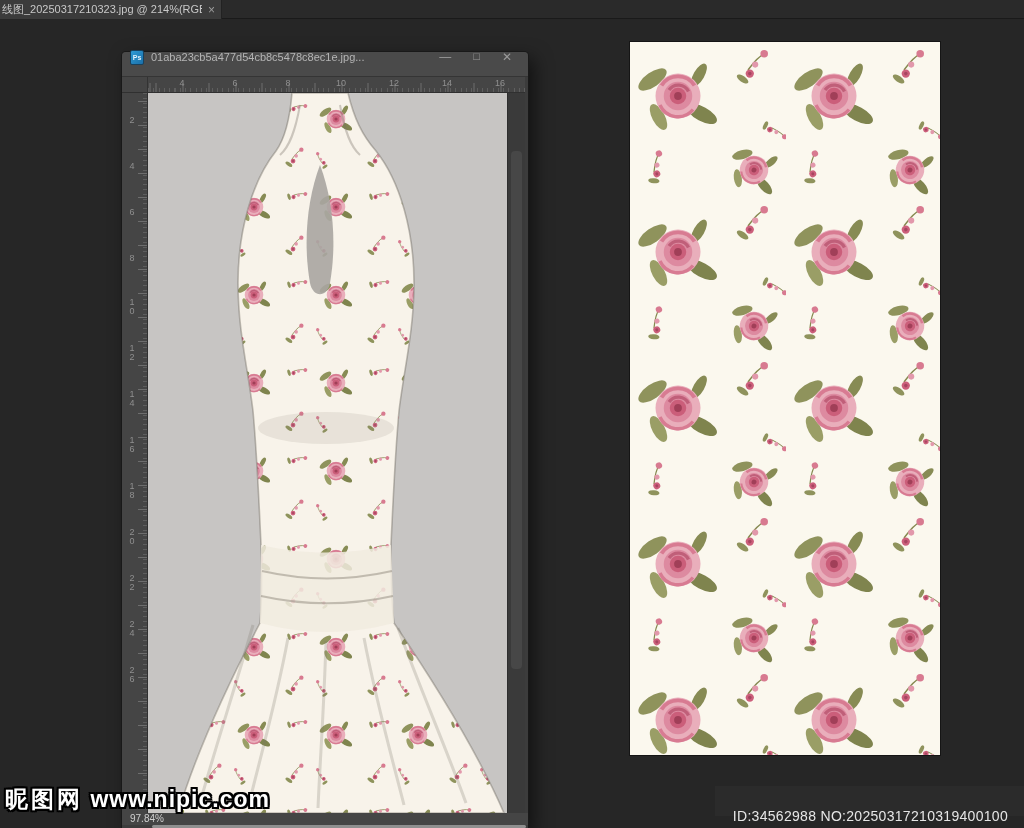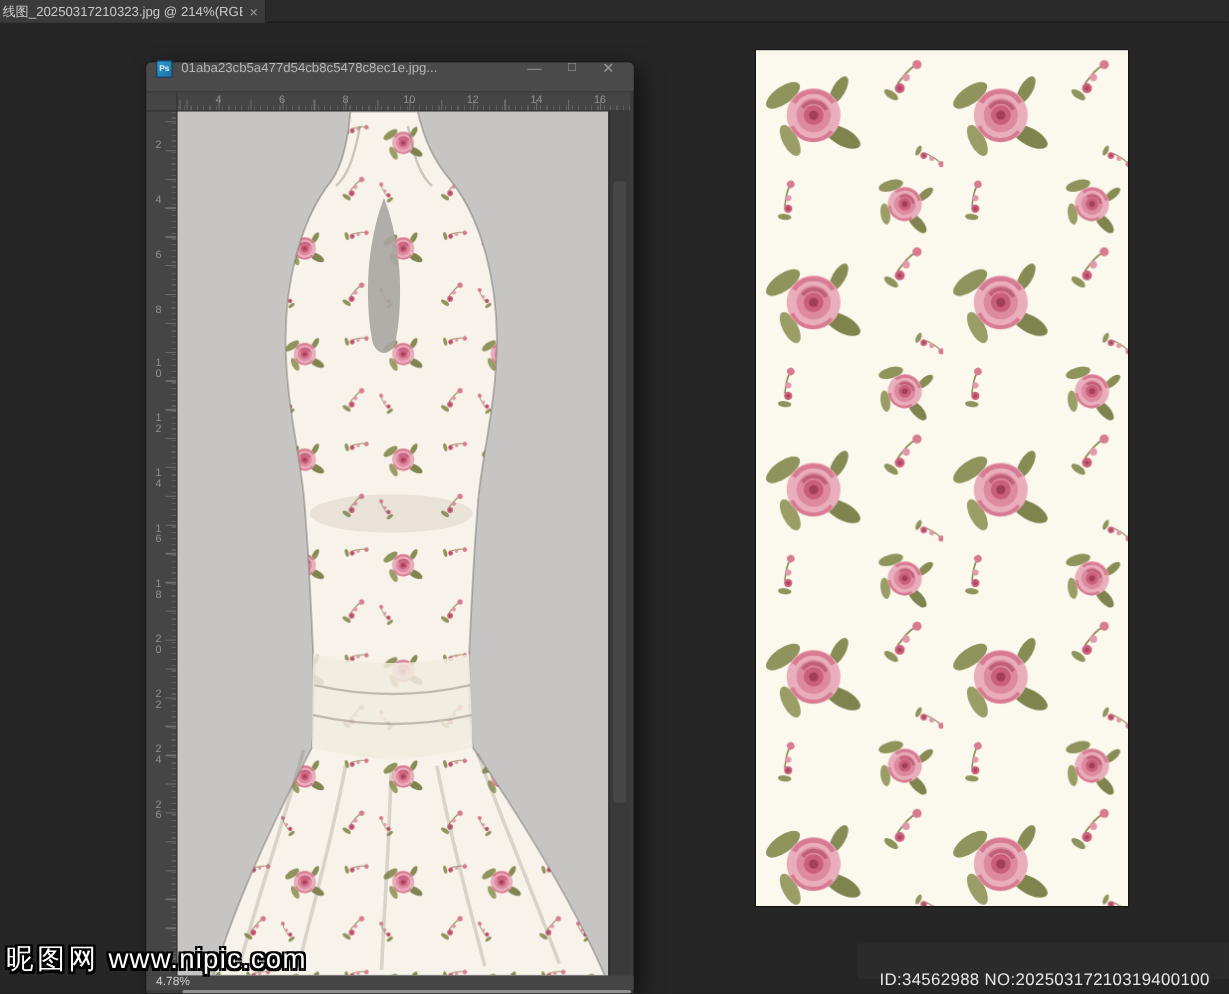--- a/index.html
+++ b/index.html
@@ -67,21 +67,21 @@
   .hscroll { position:absolute; left:30px; right:2px; top:773px; height:3px;
              background:#8f8f8f; border-radius:2px; }
 
   
   .pattern-panel { position:absolute; left:630px; top:42px; width:310px; height:713px;
                    background:#fbf8ee; box-shadow:0 0 0 1px #151515; }
   .pattern-panel svg { display:block; }
 
   
   .watermark { position:absolute; left:5px; top:784px; z-index:60; white-space:nowrap;
-               font-size:23px; font-weight:normal; color:#ffffff; letter-spacing:1px;
+               font-size:23px; font-weight:bold; color:#ffffff; letter-spacing:1px;
                text-shadow:-2px -2px 0 #000, 2px -2px 0 #000, -2px 2px 0 #000, 2px 2px 0 #000,
                            0 -2px 0 #000, 0 2px 0 #000, -2px 0 0 #000, 2px 0 0 #000; }
   .watermark .site-name { letter-spacing:3px; }
 
   
   .id-bar { position:absolute; right:0; top:786px; height:30px; z-index:55;
             background:#2b2b2b; display:flex; align-items:center; padding:0 16px 0 18px; }
   .id-bar span { font-size:14px; color:#e6e6e6; letter-spacing:.3px;margin-top:29px; }
 </style>
 </head>
@@ -233,21 +233,21 @@
                  M216,545 C 228,608 244,665 256,712 M250,535 C 272,595 298,655 318,710
                  M105,532 C 88,592 68,652 52,710" fill="none" stroke="rgba(125,118,108,0.25)" stroke-width="3"></path>
       </svg>
     </div>
 
     <div class="vscroll">
       <div class="thumb"></div>
     </div>
 
     <div class="statusbar">
-      <span class="zoom-field">4.78%</span>
+      <span class="zoom-field">97.84%</span>
     </div>
     <div class="hscroll"></div>
   </div>
 
   <div class="pattern-panel">
     <svg width="310" height="713" viewBox="0 0 310 713">
       <rect width="310" height="713" fill="#fbf8ee"></rect>
       <rect width="310" height="713" fill="url(#floralBig)"></rect>
     </svg>
   </div>

